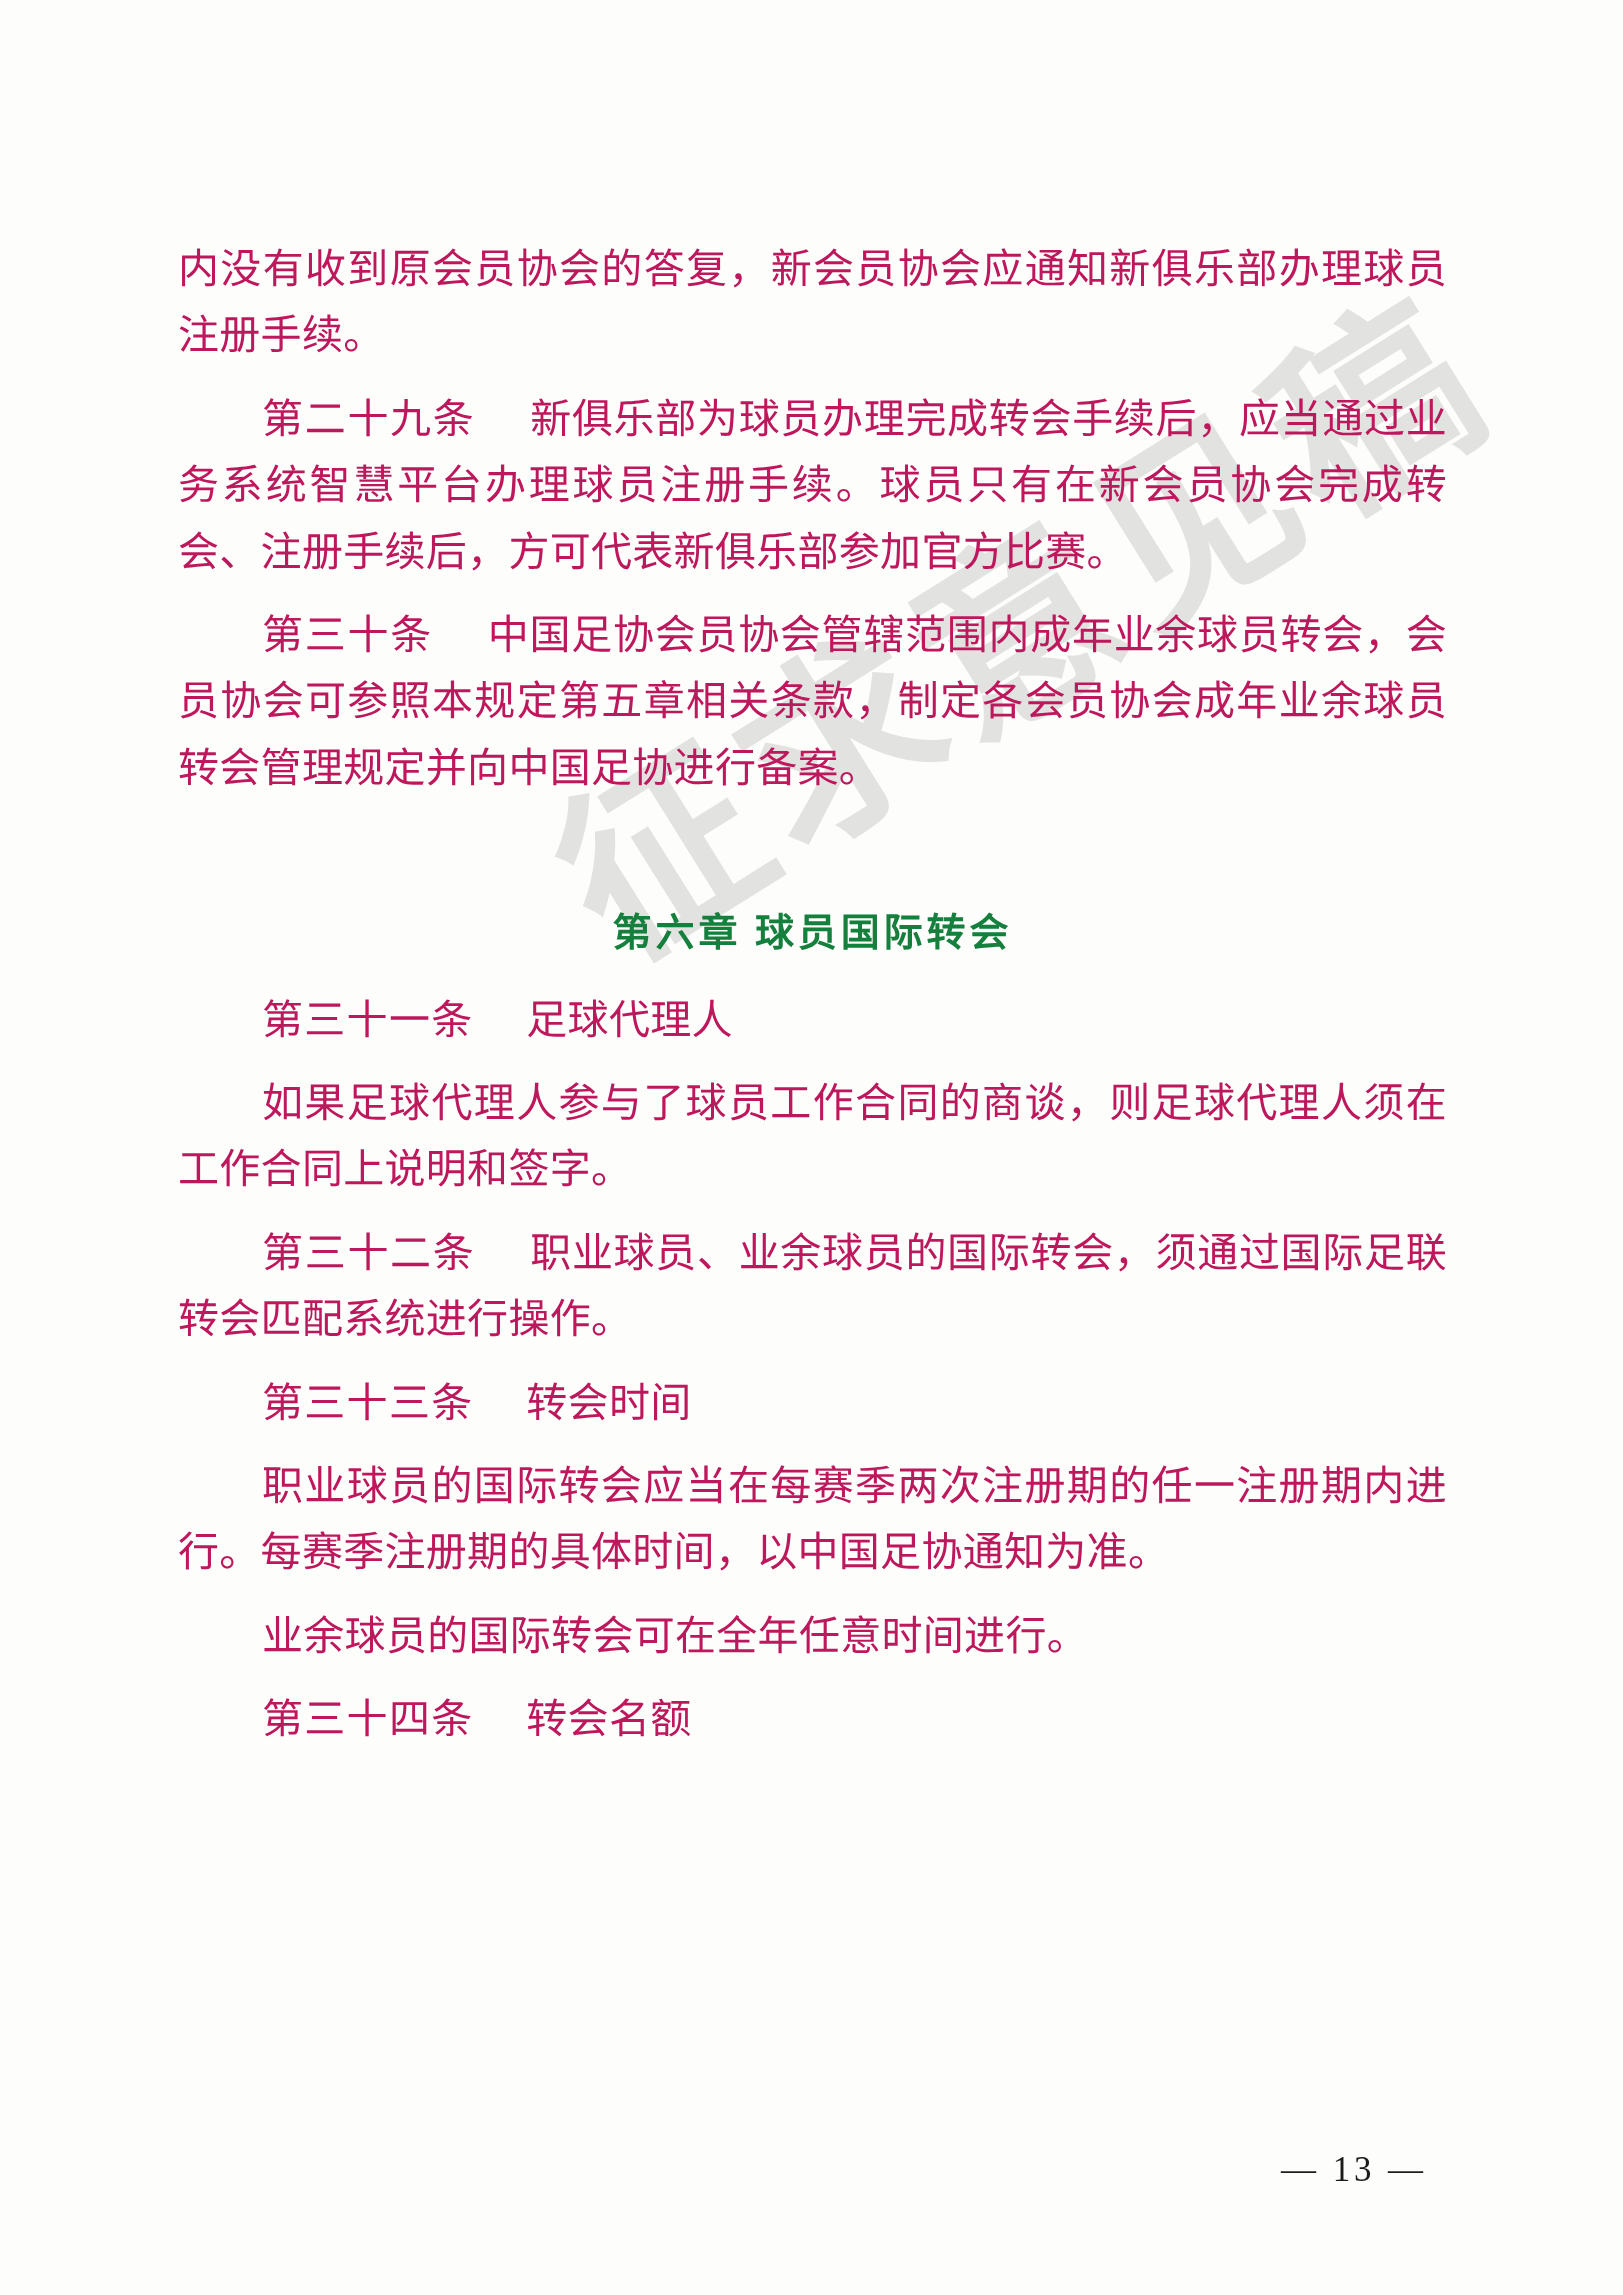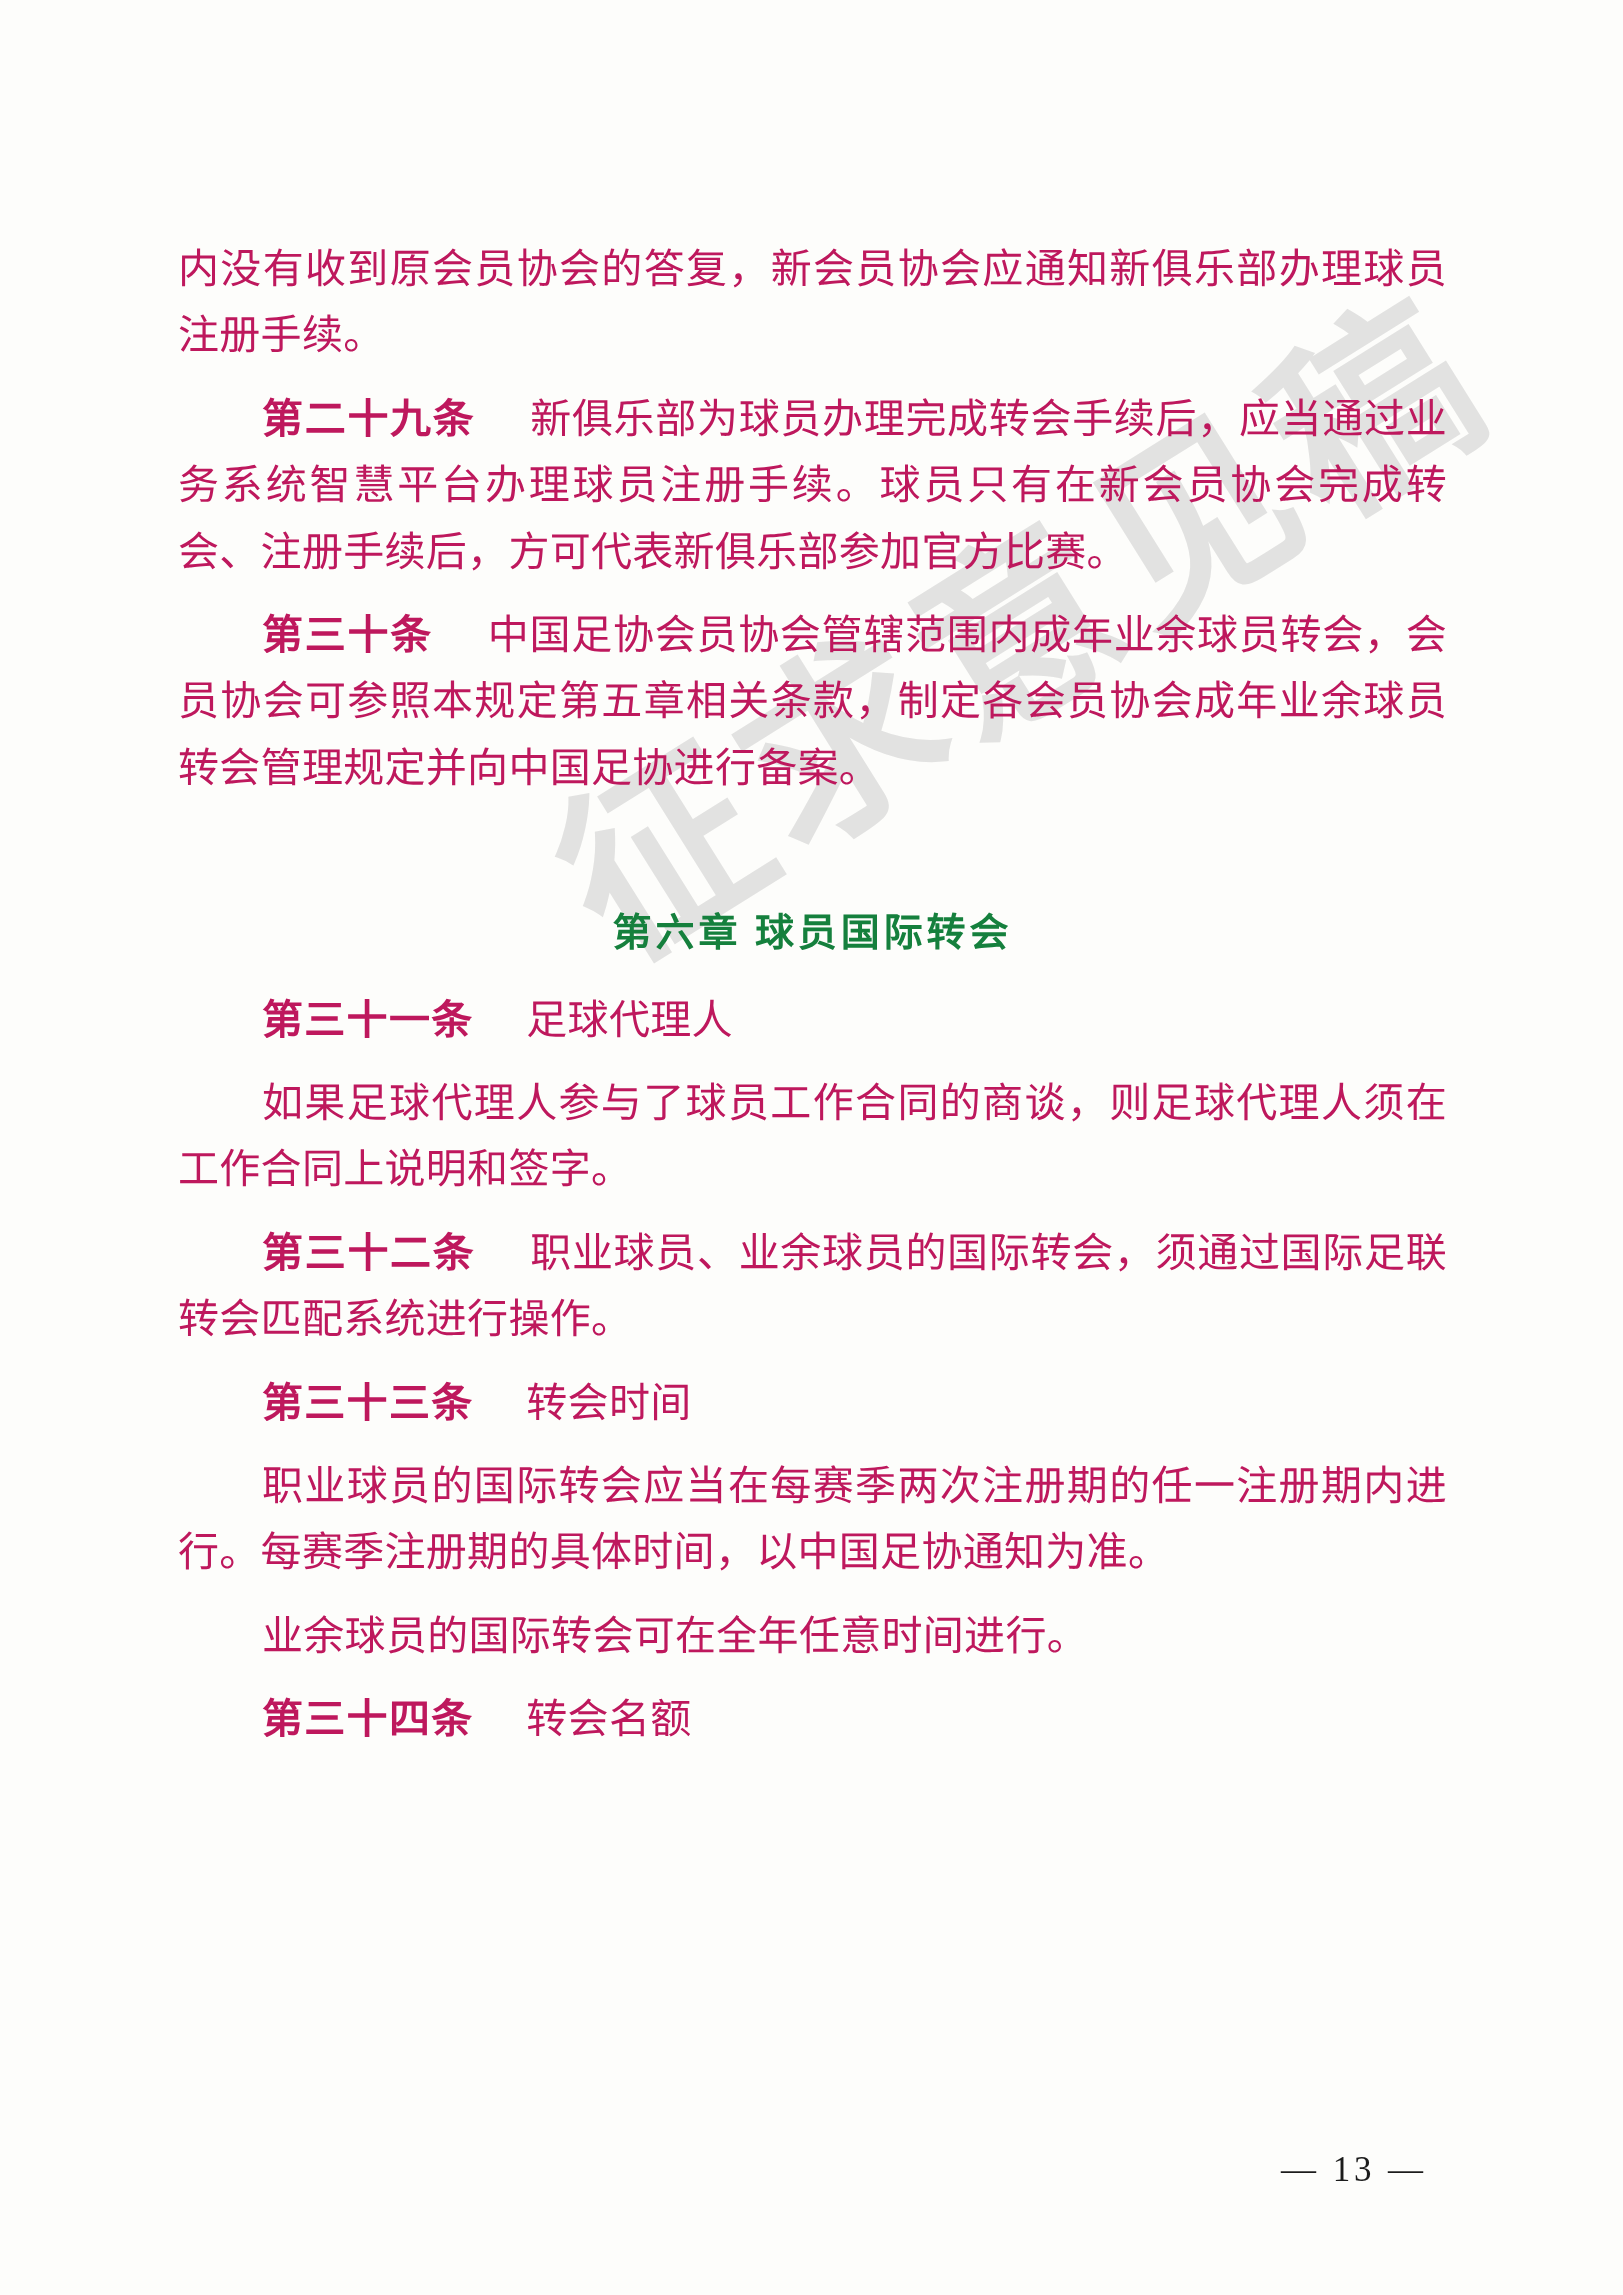--- a/index.html
+++ b/index.html
@@ -32,21 +32,21 @@
     text-align: justify;
     text-justify: inter-character;
     letter-spacing: 0.3px;
     margin: 0 0 2.6px 0;
     font-family: "Liberation Serif", "DejaVu Serif", serif;
   }
   .indent {
     text-indent: 84px;
   }
   .art-label {
-    font-weight: bold;
+    font-weight: normal;
     letter-spacing: 1.3px;
   }
   .gap-after {
     margin-bottom: 17px;
   }
   .chapter-title {
     font-size: 39px;
     line-height: 1.6;
     color: #15803d;
     text-align: center;

